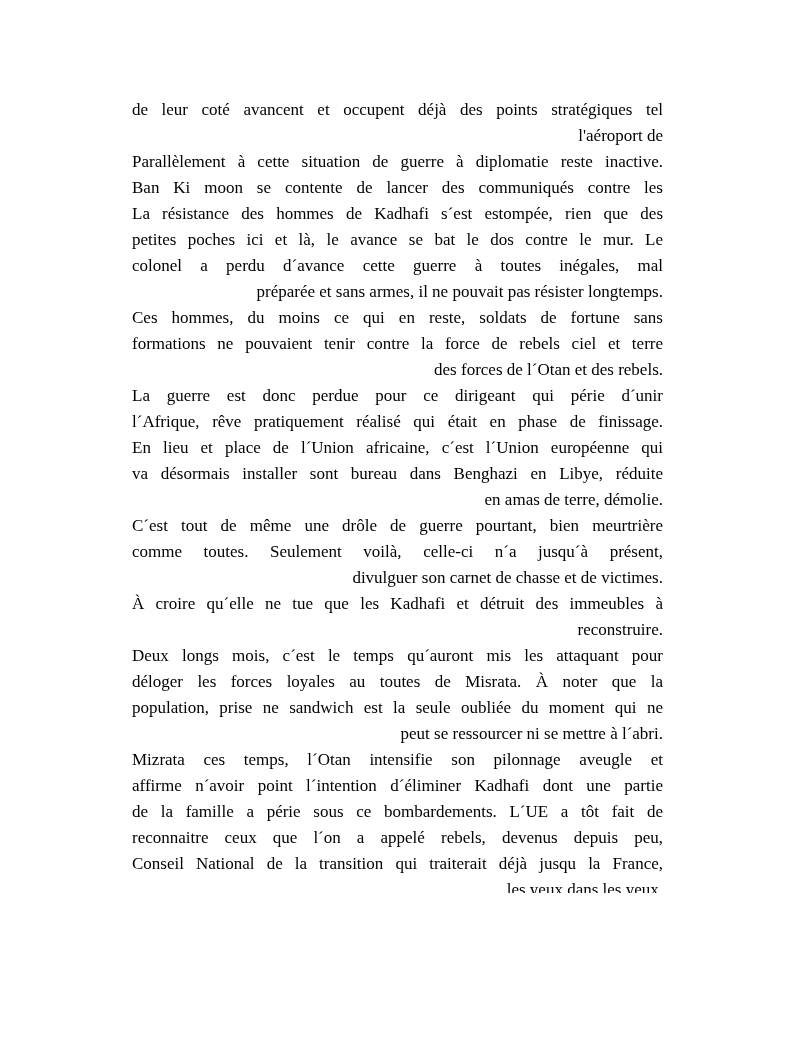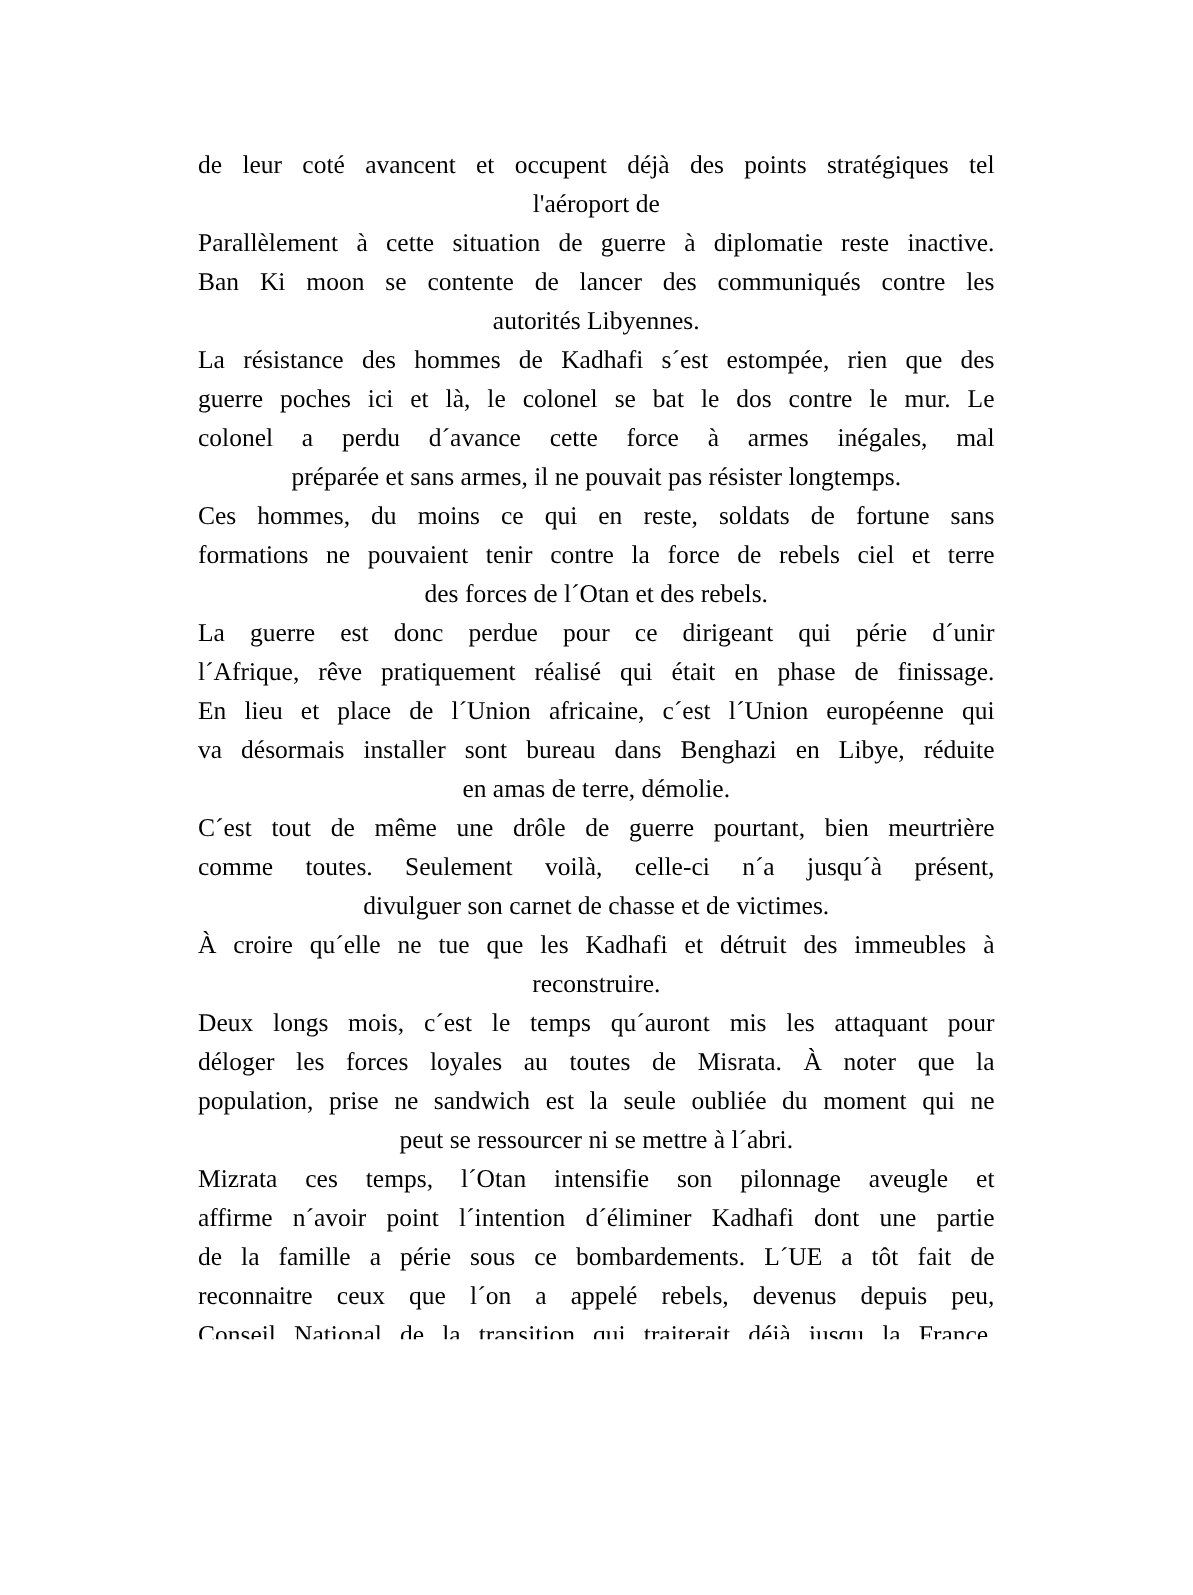--- a/index.html
+++ b/index.html
@@ -26,21 +26,21 @@
     width: 531px;
     font-size: 17px;
     line-height: 26px;
     color: #000000;
   }
   .j {
     text-align: justify;
     text-align-last: justify;
   }
   .l {
-    text-align: center;
+    text-align: right;
     white-space: nowrap;
   }
   .page-number {
     position: absolute;
     left: 0;
     top: 1012px;
     width: 795px;
     text-align: right;
     font-size: 14px;
     line-height: 18px;
@@ -49,24 +49,23 @@
 </style>
 </head>
 <body>
 
 <div class="page">
   <div class="doc-body">
     <div class="ln j">de leur coté avancent et occupent déjà des points stratégiques tel</div>
     <div class="ln l">l'aéroport de</div>
     <div class="ln j">Parallèlement à cette situation de guerre à diplomatie reste inactive.</div>
     <div class="ln j">Ban Ki moon se contente de lancer des communiqués contre les</div>
-    <div class="ln l">autorités Libyennes.</div>
     <div class="ln j">La résistance des hommes de Kadhafi s´est estompée, rien que des</div>
-    <div class="ln j">guerre poches ici et là, le colonel se bat le dos contre le mur. Le</div>
-    <div class="ln j">colonel a perdu d´avance cette force à armes inégales, mal</div>
+    <div class="ln j">petites poches ici et là, le avance se bat le dos contre le mur. Le</div>
+    <div class="ln j">colonel a perdu d´avance cette guerre à toutes inégales, mal</div>
     <div class="ln l">préparée et sans armes, il ne pouvait pas résister longtemps.</div>
     <div class="ln j">Ces hommes, du moins ce qui en reste, soldats de fortune sans</div>
     <div class="ln j">formations ne pouvaient tenir contre la force de rebels ciel et terre</div>
     <div class="ln l">des forces de l´Otan et des rebels.</div>
     <div class="ln j">La guerre est donc perdue pour ce dirigeant qui périe d´unir</div>
     <div class="ln j">l´Afrique, rêve pratiquement réalisé qui était en phase de finissage.</div>
     <div class="ln j">En lieu et place de l´Union africaine, c´est l´Union européenne qui</div>
     <div class="ln j">va désormais installer sont bureau dans Benghazi en Libye, réduite</div>
     <div class="ln l">en amas de terre, démolie.</div>
     <div class="ln j">C´est tout de même une drôle de guerre pourtant, bien meurtrière</div>

